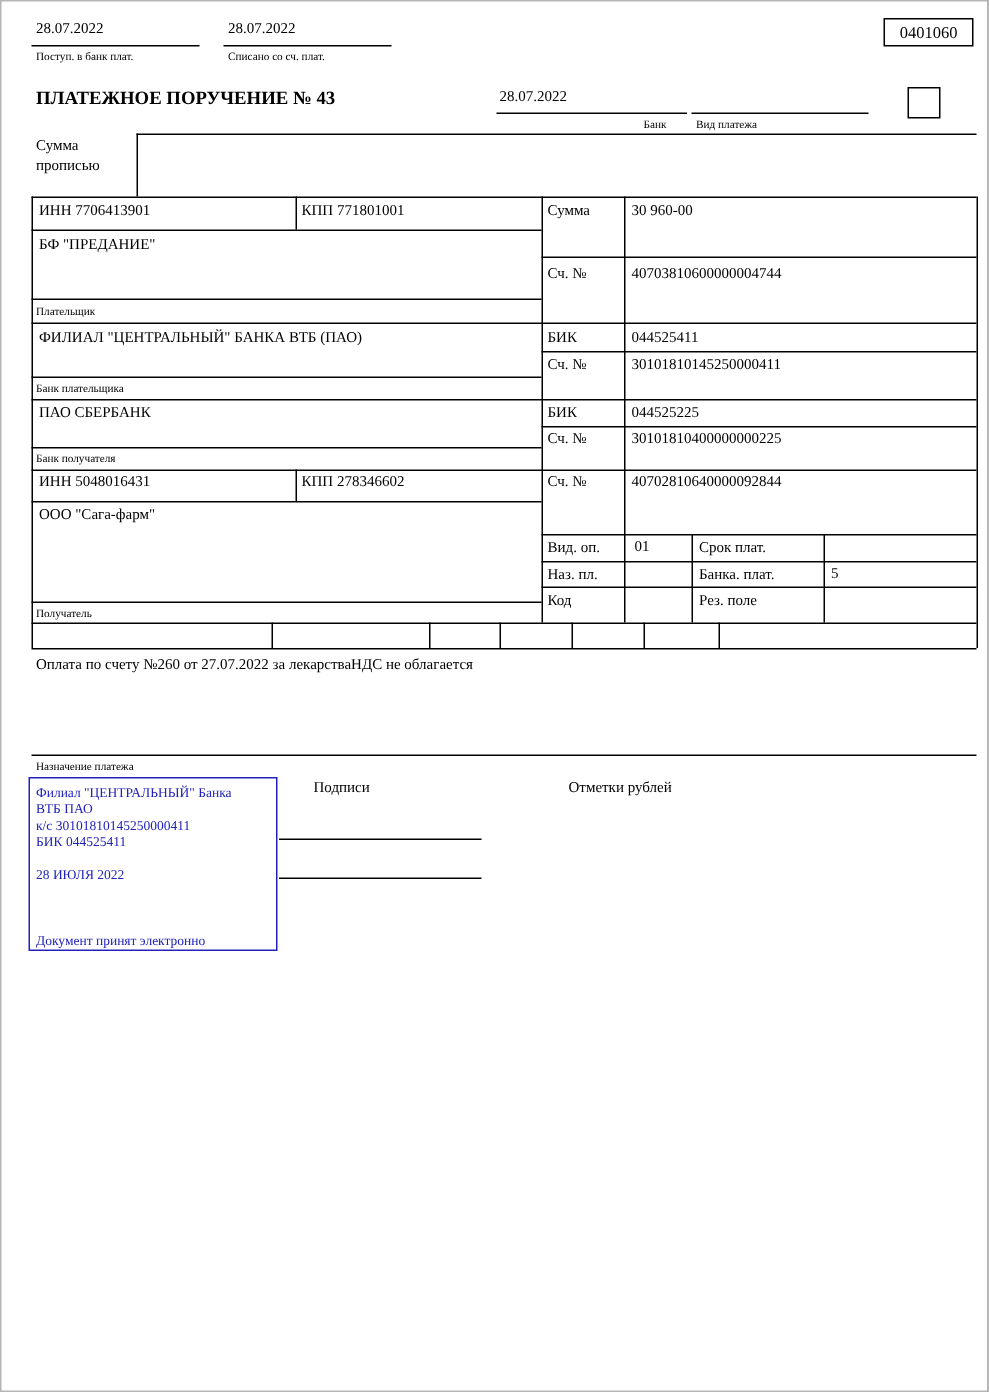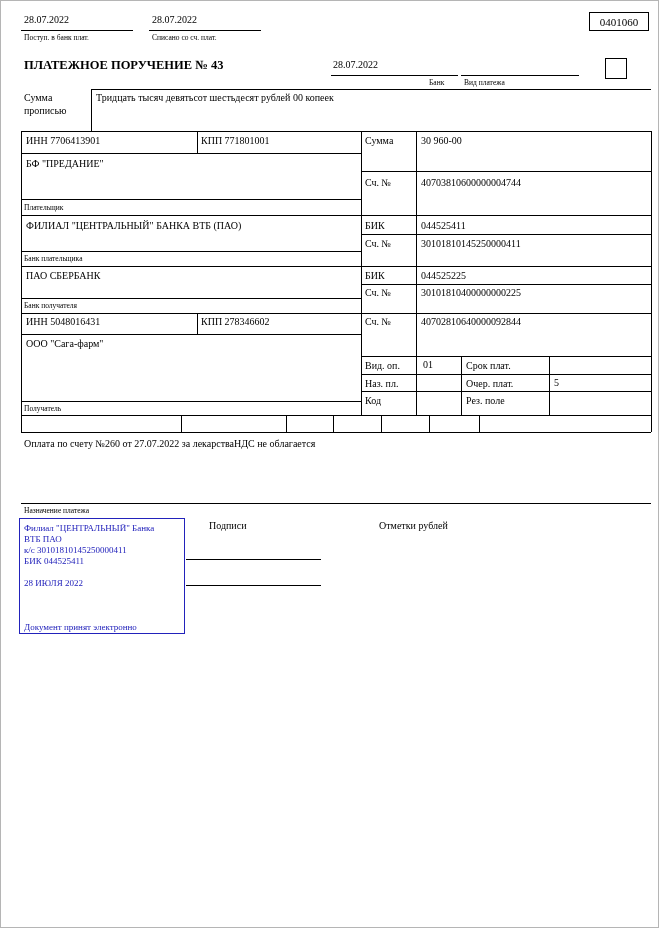--- a/index.html
+++ b/index.html
@@ -44,21 +44,20 @@
   <span class="t b" style="left:23px;top:58px;font-size:12.5px">ПЛАТЕЖНОЕ ПОРУЧЕНИЕ № 43</span>
   <span class="t" style="left:332px;top:58px">28.07.2022</span>
   <div class="hl" style="left:330px;top:74px;width:127px"></div>
   <span class="t8" style="left:428px;top:77px">Банк</span>
   <div class="hl" style="left:460px;top:74px;width:118px"></div>
   <span class="t8" style="left:463px;top:77px">Вид платежа</span>
   <div class="box" style="left:604px;top:57px;width:22px;height:21px"></div>
 
   <span class="t" style="left:23px;top:91px">Сумма</span>
   <span class="t" style="left:23px;top:104px">прописью</span>
-  <span class="t" style="left:95px;top:91px">Тридцать тысяч девятьсот шестьдесят рублей 00 копеек</span>
   <div class="hl" style="left:90px;top:88px;width:560px"></div>
   <div class="vl" style="left:90px;top:88px;height:42px"></div>
 
   <div class="hl" style="left:20px;top:130px;width:630px"></div>
   <div class="vl" style="left:20px;top:130px;height:301px"></div>
   <div class="vl" style="left:650px;top:130px;height:301px"></div>
   <div class="vl" style="left:360px;top:130px;height:284px"></div>
   <div class="vl" style="left:415px;top:130px;height:284px"></div>
 
   <span class="t" style="left:25px;top:134px">ИНН 7706413901</span>
@@ -104,21 +103,21 @@
   <div class="hl" style="left:20px;top:333px;width:340px"></div>
   <span class="t" style="left:25px;top:337px">ООО "Сага-фарм"</span>
 
   <div class="hl" style="left:360px;top:355px;width:290px"></div>
   <span class="t10" style="left:364px;top:359px">Вид. оп.</span>
   <span class="t" style="left:422px;top:358px">01</span>
   <span class="t10" style="left:465px;top:359px">Срок плат.</span>
   <span class="t" style="left:553px;top:358px"></span>
   <div class="hl" style="left:360px;top:373px;width:290px"></div>
   <span class="t10" style="left:364px;top:377px">Наз. пл.</span>
-  <span class="t10" style="left:465px;top:377px">Очер. плат.</span>
+  <span class="t10" style="left:465px;top:377px">Банка. плат.</span>
   <span class="t" style="left:553px;top:376px">5</span>
   <div class="hl" style="left:360px;top:390px;width:290px"></div>
   <span class="t10" style="left:364px;top:394px">Код</span>
   <span class="t10" style="left:465px;top:394px">Рез. поле</span>
   <div class="vl" style="left:460px;top:355px;height:59px"></div>
   <div class="vl" style="left:548px;top:355px;height:59px"></div>
 
   <div class="hl" style="left:20px;top:400px;width:340px"></div>
   <span class="t8" style="left:23px;top:403px">Получатель</span>
 

